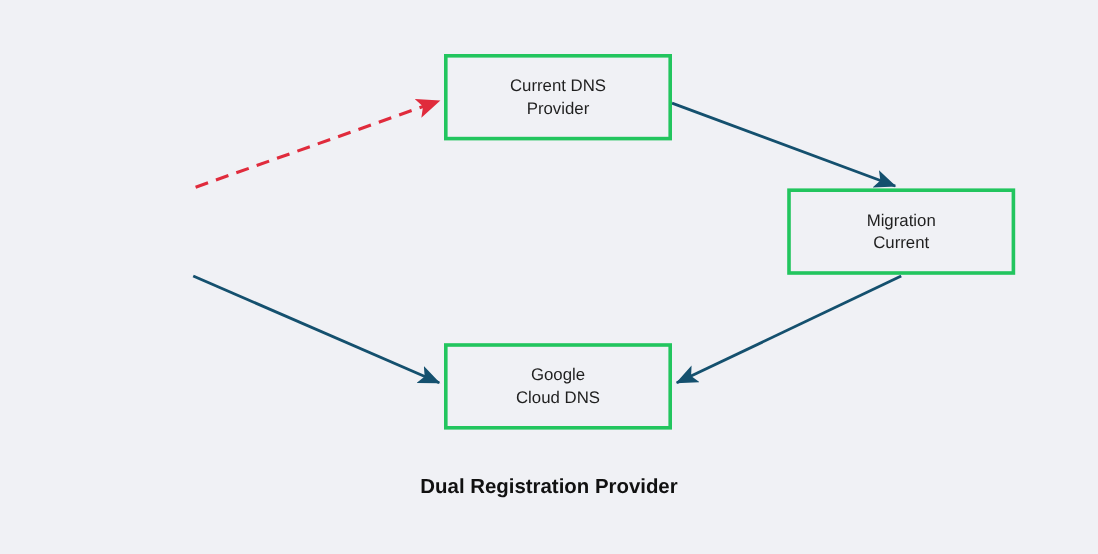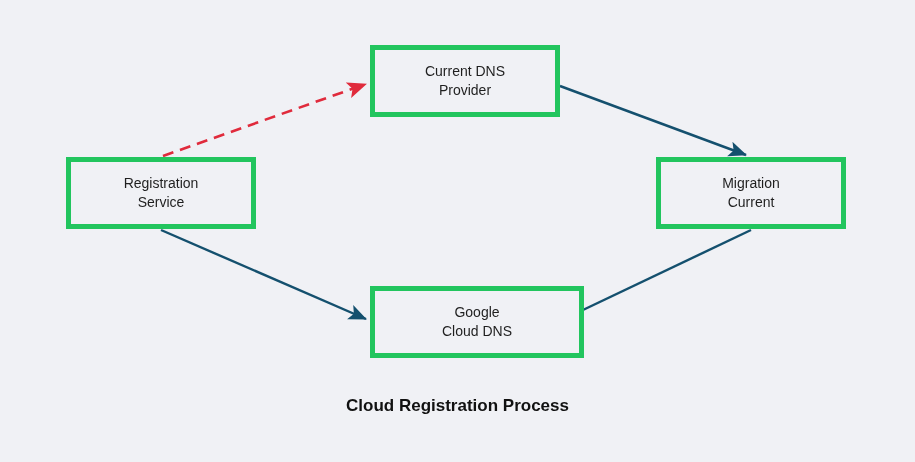--- a/index.html
+++ b/index.html
@@ -24,39 +24,39 @@
     left: 0;
     top: 0;
     width: 915px;
     height: 462px;
     pointer-events: none;
   }
   .node {
     position: absolute;
     box-sizing: border-box;
     background: #f0f1f5;
-    border: 5px solid #22c55e;
+    border: 3px solid #22c55e;
     display: flex;
     align-items: center;
     justify-content: center;
     text-align: center;
     color: #1f1f1f;
     font-size: 14px;
     line-height: 19px;
     font-family: "Liberation Sans", sans-serif;
     z-index: 2;
   }
   .node .label {
     white-space: pre-line;
     display: block;
   }
   #node-current-dns  { left: 370px; top: 45px;  width: 190px; height: 72px; }
   #node-registration { left: 66px;  top: 157px; width: 190px; height: 72px; }
   #node-migration    { left: 656px; top: 157px; width: 190px; height: 72px; }
-  #node-google-dns   { left: 370px; top: 286px; width: 214px; height: 72px; }
+  #node-google-dns   { left: 370px; top: 286px; width: 190px; height: 72px; }
 
   #status-message {
     position: absolute;
     left: 266px;
     top: 184px;
     width: 370px;
     text-align: center;
     color: #2c7b28;
     font-size: 13px;
     font-weight: bold;
@@ -98,31 +98,27 @@
     <line x1="751" y1="230" x2="564" y2="319" stroke="#14506e" stroke-width="2.4" marker-end="url(#arrow-blue)"></line>
 
     <line x1="163" y1="156" x2="366" y2="84" stroke="#e02b3c" stroke-width="2.6" stroke-dasharray="11,7" marker-end="url(#arrow-red)"></line>
   </svg>
 
   <div class="node" id="node-current-dns">
     <span class="label">Current DNS
 Provider</span>
   </div>
 
-  <div class="node" id="node-registration">
-    <span class="label">Registration
-Service</span>
-  </div>
 
   <div class="node" id="node-migration">
     <span class="label">Migration
 Current</span>
   </div>
 
   <div class="node" id="node-google-dns">
     <span class="label">Google
 Cloud DNS</span>
   </div>
 
 
-  <div id="diagram-title">Cloud Registration Process</div>
+  <div id="diagram-title">Dual Registration Provider</div>
 
 </div>
 
 </body></html>

